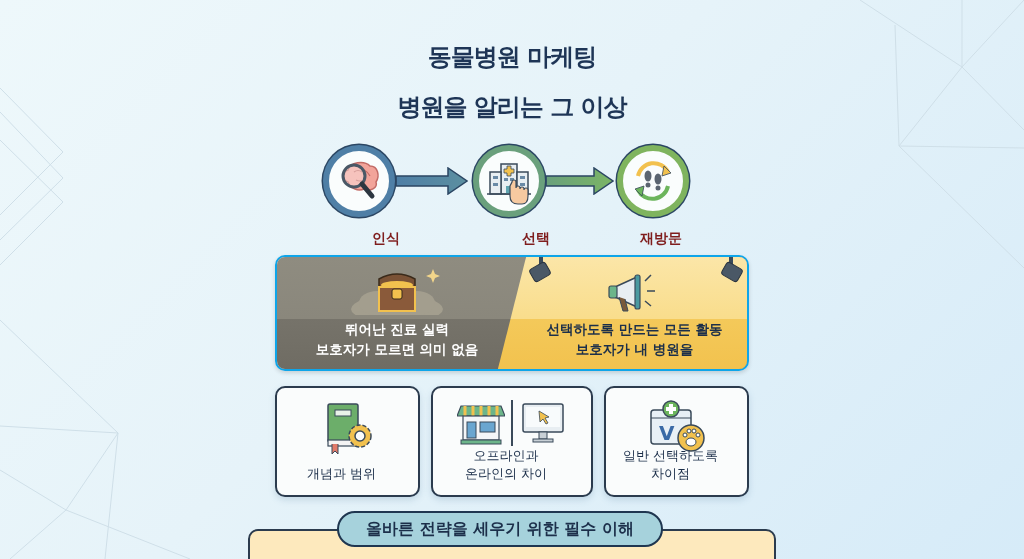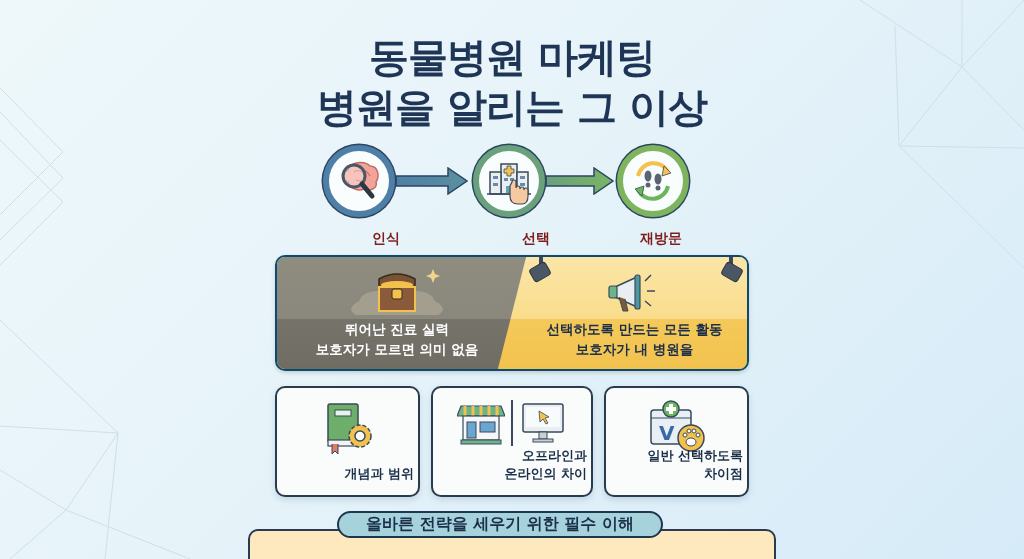--- a/index.html
+++ b/index.html
@@ -6,59 +6,59 @@
   html, body { width: 1024px; height: 559px; overflow: hidden; }
   body {
     font-family: "DejaVu Sans", sans-serif;
     background: linear-gradient(135deg, #eef8fb 0%, #e6f3f9 45%, #d6ebf8 100%);
     position: relative;
     color: #1c2f4a;
   }
   .bg-lines { position: absolute; inset: 0; pointer-events: none; }
   .title {
     position: absolute; left: 0; right: 0; top: 32px;
-    text-align: center; font-weight: bold; font-size: 40px; line-height: 50px;
+    text-align: center; font-weight: bold; font-size: 24px; line-height: 50px;
     color: #1e3556; letter-spacing: -1px;
   }
   
   .flow { position: absolute; left: 320px; top: 145px; width: 390px; height: 110px; }
   .step { position: absolute; top: 0; width: 72px; height: 72px; border-radius: 50%;
           background: #fafdfd; display: flex; align-items: center; justify-content: center; }
   .step.s1 { left: 3px; border: 6px solid #4f7fa6; box-shadow: 0 0 0 1.5px #2b4663; }
   .step.s2 { left: 153px; border: 6px solid #6aa07c; box-shadow: 0 0 0 1.5px #2b4663; }
   .step.s3 { left: 297px; border: 6px solid #7fb45e; box-shadow: 0 0 0 1.5px #2b4663; }
   .step-label { position: absolute; top: 85px; width: 80px; text-align: right;
                 font-weight: bold; font-size: 14px; color: #7f1d1d; }
   .arrow { position: absolute; top: 22px; height: 28px; }
   
   .banner { position: absolute; left: 275px; top: 255px; width: 474px; height: 116px;
-            border: 2px solid #0c4a6e; border-radius: 10px; overflow: hidden;
+            border: 2px solid #0ea5e9; border-radius: 10px; overflow: hidden;
             box-shadow: 0 2px 4px rgba(0,0,0,0.15); }
   .banner-left { position: absolute; inset: 0;
                  background: linear-gradient(#8f8c80 0%, #8a877c 55%, #76736a 55%, #6f6c63 100%); }
   .banner-right { position: absolute; inset: 0;
                   background: linear-gradient(#fbe6a8 0%, #f9dd8c 55%, #f4c95a 55%, #f2c24e 100%);
                   clip-path: polygon(53% 0, 100% 0, 100% 100%, 47% 100%); }
   .banner-text { position: absolute; font-weight: bold; font-size: 13.5px; line-height: 20px; text-align: center; }
   .banner-text.left { left: 10px; width: 220px; top: 62px; color: #ffffff; }
   .banner-text.right { left: 245px; width: 225px; top: 62px; color: #1c2f4a; }
   
   .card { position: absolute; top: 386px; height: 111px; background: #fafcfc;
           border: 2px solid #2b3b4e; border-radius: 10px;
           box-shadow: 0 3px 6px rgba(100,140,170,0.25); }
   .card.c1 { left: 275px; width: 145px; }
   .card.c2 { left: 431px; width: 162px; }
   .card.c3 { left: 604px; width: 145px; }
-  .card-label { position: absolute; left: 0; right: 4px; bottom: 12px; text-align: right;
-                font-weight: bold; font-size: 13px; line-height: 18px; color: #1c2f4a; }
+  .card-label { position: absolute; left: 0; right: 12px; bottom: 12px; text-align: center;
+                font-weight: normal; font-size: 13px; line-height: 18px; color: #1c2f4a; }
   .card-icon { position: absolute; left: 0; right: 0; top: 12px; display: flex; justify-content: center; }
   
   .bottom-box { position: absolute; left: 248px; top: 529px; width: 528px; height: 40px;
                 background: #fde9bd; border: 2px solid #2b3b4e; border-radius: 10px; }
-  .pill { position: absolute; left: 337px; top: 511px; width: 326px; height: 27px;
+  .pill { position: absolute; left: 337px; top: 511px; width: 326px; height: 36px;
           background: #a6d2dc; border: 2px solid #1f3650; border-radius: 18px;
           display: flex; align-items: center; justify-content: center;
           font-weight: bold; font-size: 16px; color: #1c2f4a; }
 </style>
 </head>
 <body>
 
 <svg class="bg-lines" width="1024" height="559">
   <g stroke="#cfdfe8" stroke-width="1" fill="none">
     <polyline points="0,88 63,152 0,215"></polyline>

